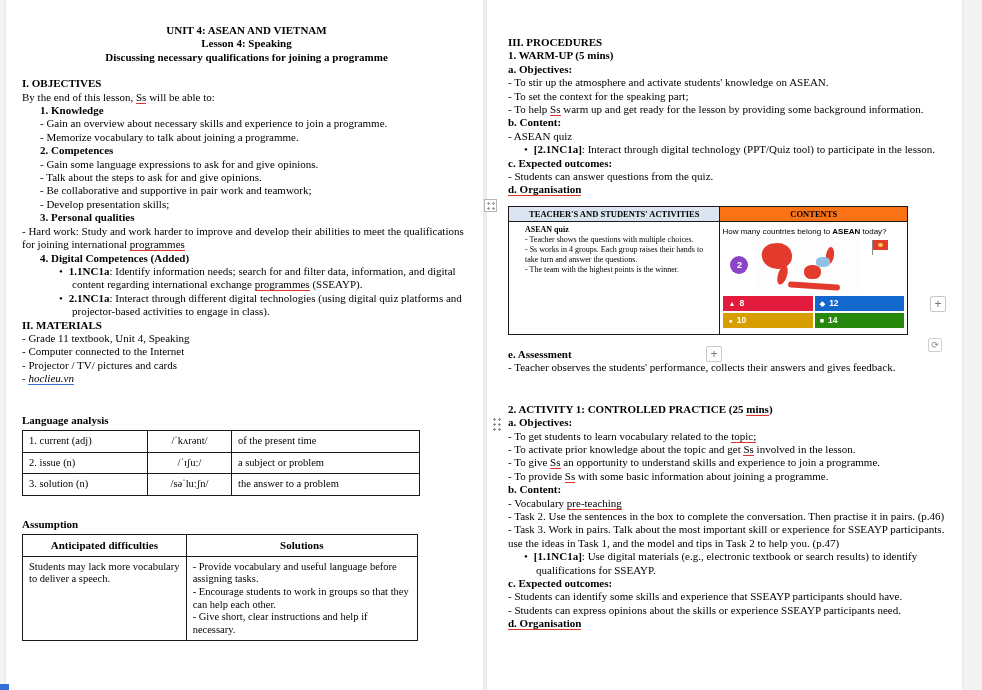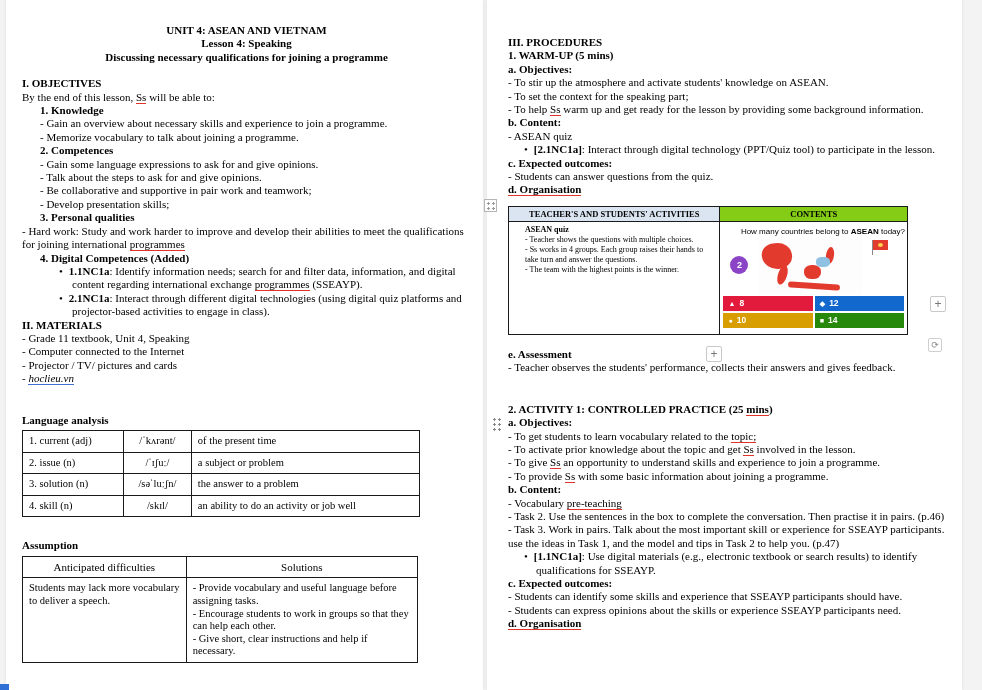--- a/index.html
+++ b/index.html
@@ -22,30 +22,30 @@
   .mb12{margin-bottom:13px}
   .mt14{margin-top:28px}
   .mt22{margin-top:22px}
   table{border-collapse:collapse}
   .la-table{width:398px;margin-top:3px}
   .la-table th,.la-table td{border:1px solid #1a1a1a;font-size:10.5px;line-height:12.6px;padding:4px 6px;vertical-align:top;text-align:left}
   .la-table th{text-align:center;font-weight:bold;font-size:11px}
   .la-table td.c{text-align:center}
   .as-table{width:396px;margin-top:3px}
   .as-table th,.as-table td{border:1px solid #1a1a1a;font-size:10.5px;line-height:12.6px;padding:4px 6px;vertical-align:top;text-align:left}
-  .as-table th{text-align:center;font-weight:normal;font-size:11px}
+  .as-table th{text-align:center;font-weight:bold;font-size:11px}
   .as-table td{height:80px}
   .act-table{width:400px;margin-top:9px;margin-bottom:13px}
   .act-table th{border:1px solid #1a1a1a;background:#dbe5f1;font-size:8.5px;font-weight:bold;text-align:center;padding:2px}
   .act-table td{border:1px solid #1a1a1a;vertical-align:top}
   .act-left{width:212px;padding:3px 16px}
   .act-left .sm{font-size:8px;line-height:10px}
   .act-right{width:188px;padding:2px}
   .quiz{position:relative;width:100%;height:108px;background:#fff;font-family:"Liberation Sans",sans-serif}
-  .q-question{text-align:right;font-size:8px;line-height:12px;padding-top:2px}
+  .q-question{text-align:left;font-size:8px;line-height:12px;padding-top:2px}
   .q-mid{position:relative;height:58px}
   .q-timer{position:absolute;left:8px;top:18px;width:18px;height:18px;border-radius:50%;
     color:#fff;font-size:9px;line-height:18px;text-align:center;font-weight:bold}
   .q-map{position:absolute;left:36px;top:1px;width:104px;height:56px;background:#fdfdfd}
   .q-map div{position:absolute}
   .m1{left:4px;top:4px;width:30px;height:26px;background:#e23b2e;border-radius:45% 55% 50% 60%;transform:rotate(-8deg)}
   .m2{left:20px;top:26px;width:9px;height:20px;background:#e23b2e;border-radius:50%;transform:rotate(18deg)}
   .m3{left:46px;top:26px;width:17px;height:14px;background:#e23b2e;border-radius:45%}
   .m4{left:68px;top:8px;width:8px;height:17px;background:#e23b2e;border-radius:50%;transform:rotate(8deg)}
   .m5{left:30px;top:44px;width:52px;height:6px;background:#e23b2e;border-radius:3px;transform:rotate(4deg)}
@@ -130,25 +130,20 @@
       <tr>
         <td>2. issue (n)</td>
         <td class="c">/ˈɪʃuː/</td>
         <td>a subject or problem</td>
       </tr>
       <tr>
         <td>3. solution (n)</td>
         <td class="c">/səˈluːʃn/</td>
         <td>the answer to a problem</td>
       </tr>
-      <tr>
-        <td>4. skill (n)</td>
-        <td class="c">/skɪl/</td>
-        <td>an ability to do an activity or job well</td>
-      </tr>
     </tbody>
       </table>
 
     <div class="line b mt22">Assumption</div>
     <table class="as-table">
       <tbody>
           <tr>
         <th style="width:164px">Anticipated difficulties</th>
         <th style="width:232px">Solutions</th>
       </tr>
@@ -175,21 +170,21 @@
     <div class="line">- ASEAN quiz</div>
     <div class="line rbullet"><span class="bdot">•</span><span class="b">[2.1NC1a]</span><span>: Interact through digital technology (PPT/Quiz tool) to participate in the lesson.</span></div>
     <div class="line b">c. Expected outcomes:</div>
     <div class="line">- Students can answer questions from the quiz.</div>
     <div class="line"><span class="b sp">d. Organisation</span></div>
 
     <table class="act-table">
       <tbody>
           <tr>
         <th style="background-color: rgb(219, 229, 241);">TEACHER'S AND STUDENTS' ACTIVITIES</th>
-        <th style="background-color: #84cc16;">CONTENTS</th>
+        <th style="background-color: #f97316;">CONTENTS</th>
       </tr>
       <tr>
         <td class="act-left">
           <div class="sm b">ASEAN quiz</div>
           <div class="sm">- Teacher shows the questions with multiple choices.</div>
           <div class="sm">- Ss works in 4 groups. Each group raises their hands to take turn and answer the questions.</div>
           <div class="sm">- The team with the highest points is the winner.</div>
         </td>
         <td class="act-right">
           <div class="quiz">

